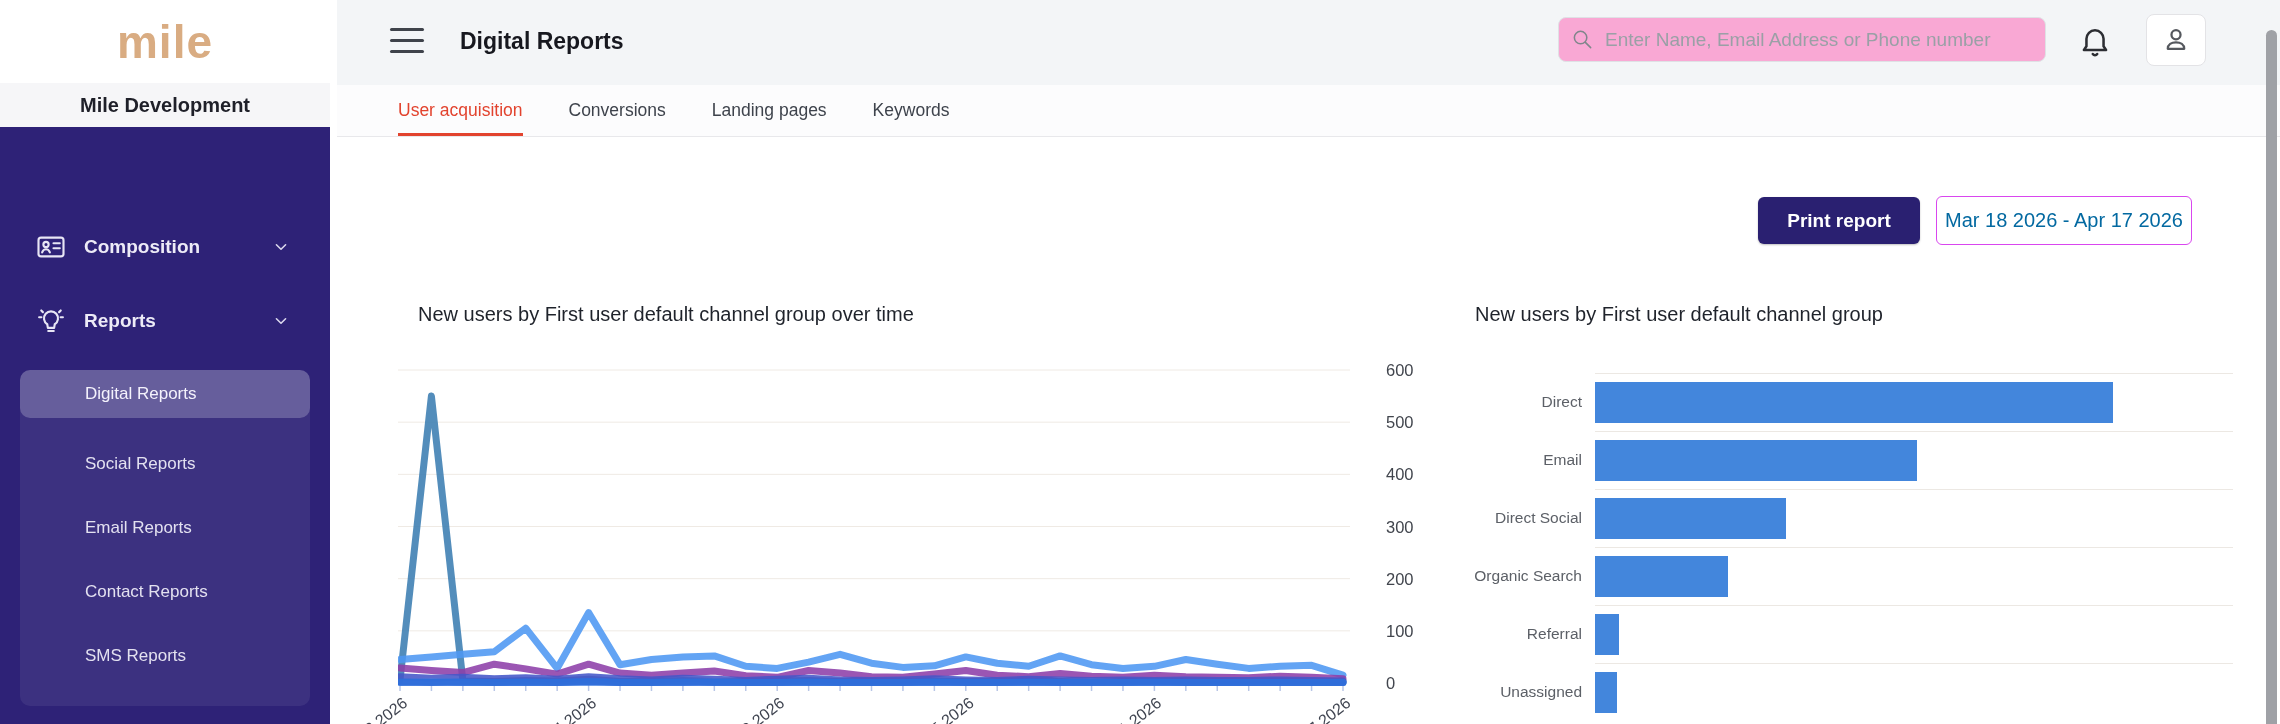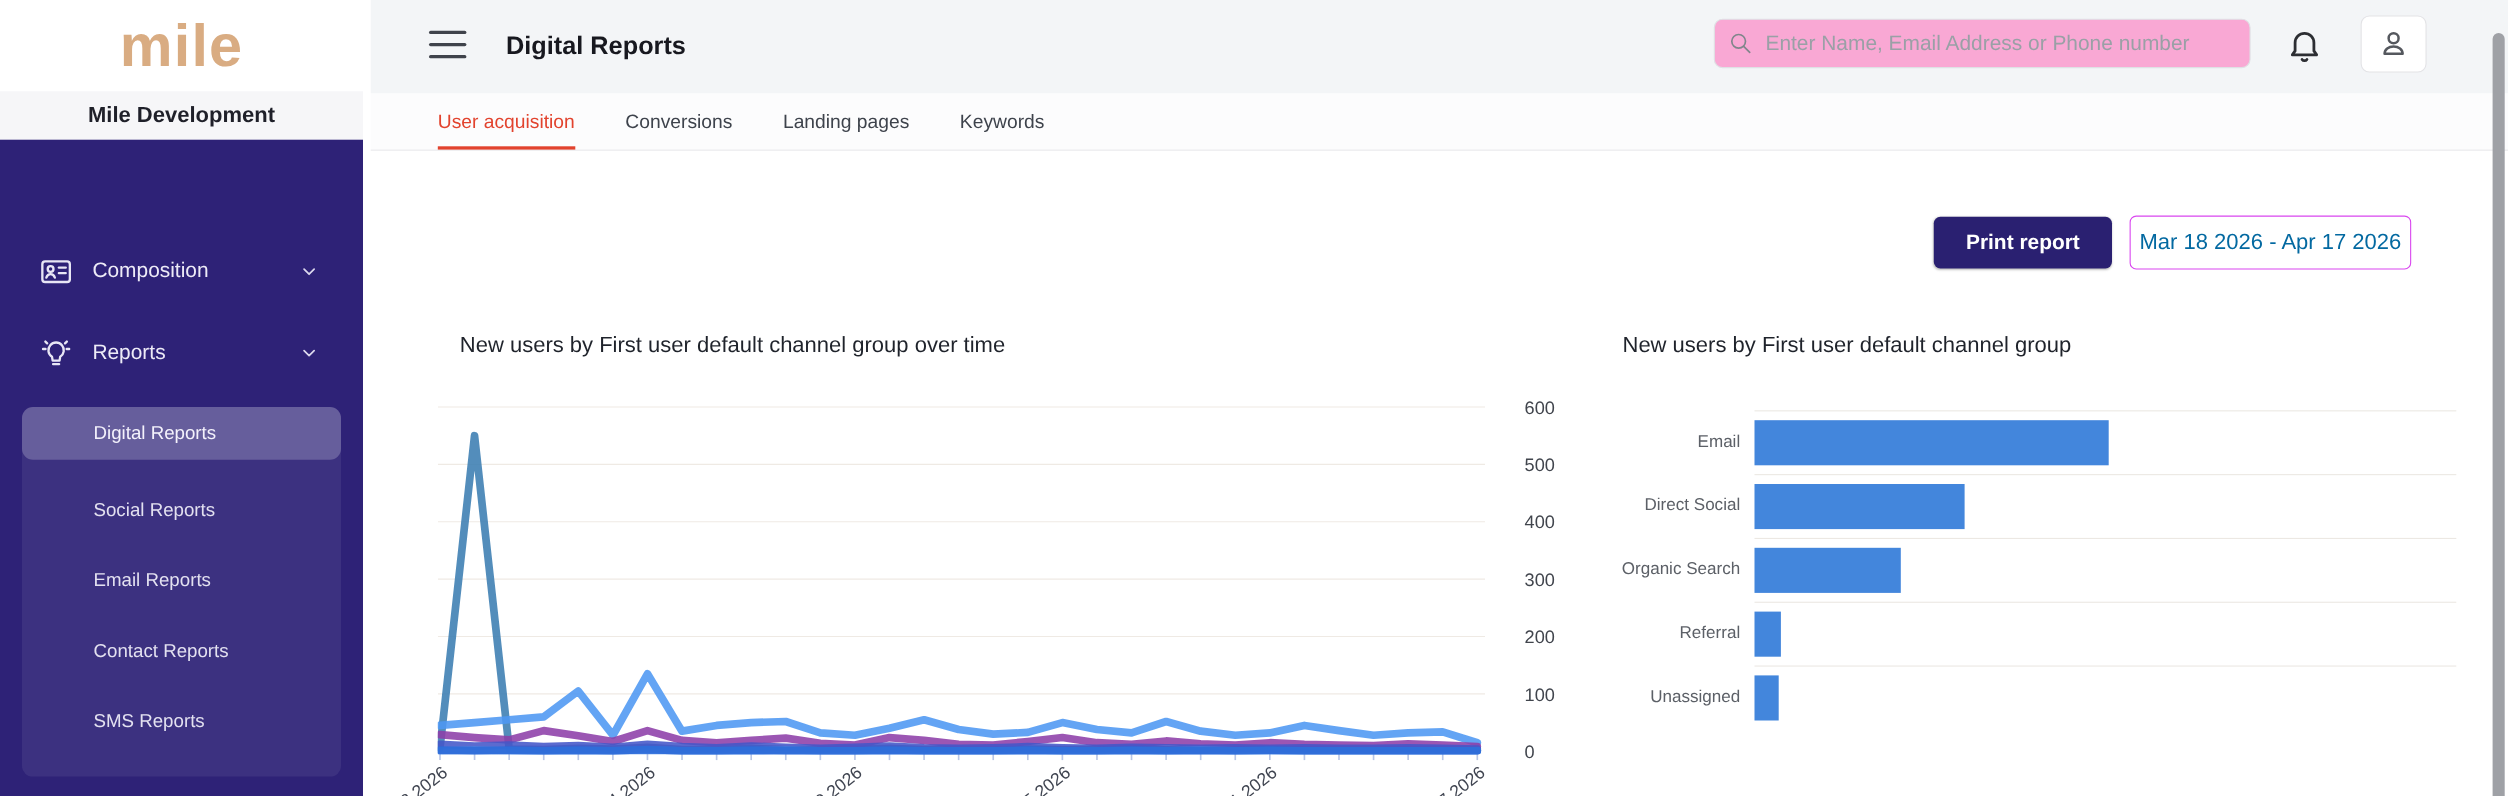--- a/index.html
+++ b/index.html
@@ -4,29 +4,29 @@
 <style>
   * { margin:0; padding:0; box-sizing:border-box; }
   html,body { width:2280px; height:724px; overflow:hidden; background:#fff;
     font-family:"Liberation Sans","DejaVu Sans",sans-serif; }
   #page { position:relative; width:2280px; height:724px; overflow:hidden; background:#fff; }
 
   
   #sidebar { position:absolute; left:0; top:0; width:330px; height:724px; }
   #logo-area { position:absolute; left:0; top:0; width:330px; height:83px; background:#ffffff;
     display:flex; align-items:center; justify-content:center; }
-  #logo { font-size:54px; font-weight:700; color:#D9AC82; letter-spacing:1px; }
+  #logo { font-size:46px; font-weight:700; color:#D9AC82; letter-spacing:1px; }
   #org-band { position:absolute; left:0; top:83px; width:330px; height:44px; background:#f6f6f8;
     display:flex; align-items:center; justify-content:center; font-size:20px; font-weight:700; color:#1f2029; }
   #nav { position:absolute; left:0; top:127px; width:330px; height:597px; background:#2e2277; padding-top:95px; }
   .nav-item { position:relative; height:50px; margin:0 20px 24px 20px; display:flex; align-items:center;
     border-radius:10px; color:#edebf7; font-size:19px; font-weight:500; cursor:pointer; }
   .nav-item.active { background:rgba(255,255,255,0.14); }
   .nav-item .nicon { width:30px; height:30px; margin-left:16px; flex:0 0 auto; color:#e8e6f5; }
-  .nav-item .nlabel { margin-left:18px; flex:1; }
+  .nav-item .nlabel { margin-left:18px; flex:1;font-weight:bold; }
   .nav-item .chev { width:22px; height:22px; margin-right:18px; color:#dcd9ee; }
   .nicon svg, .chev svg { width:100%; height:100%; fill:none; stroke:currentColor; stroke-width:1.7;
     stroke-linecap:round; stroke-linejoin:round; }
   #sub-panel { margin:8px 20px 0 20px; background:rgba(255,255,255,0.07); border-radius:10px;
     padding-bottom:10px; }
   .sub-item { height:48px; display:flex; align-items:center; padding-left:65px; font-size:17px;
     color:#e3e1f0; font-weight:500; border-radius:10px; margin-bottom:16px; cursor:pointer; }
   .sub-item.active { background:rgba(255,255,255,0.22); color:#f4f2fc; margin-bottom:22px; }
   #side-gap { position:absolute; left:330px; top:0; width:7px; height:724px; background:#fff; }
 
@@ -235,20 +235,26 @@
       </svg>
       <div class="x-label" style="right: 1028px; top: 336px;">Mar 18 2026</div>
       <div class="x-label" style="right: 839.4px; top: 336px;">Mar 24 2026</div>
       <div class="x-label" style="right: 650.8px; top: 336px;">Mar 30 2026</div>
       <div class="x-label" style="right: 462.2px; top: 336px;">Apr 5 2026</div>
       <div class="x-label" style="right: 273.6px; top: 336px;">Apr 11 2026</div>
       <div class="x-label" style="right: 85px; top: 336px;">Apr 17 2026</div>
     </div>
   <div id="bar-chart">
       <div class="bar-row">
+        <div class="bar-label">Direct</div>
+        <div class="bar-track">
+          <div class="bar-fill" style="width: 81.2%; background: rgb(67, 134, 220);"></div>
+        </div>
+      </div>
+      <div class="bar-row">
         <div class="bar-label">Email</div>
         <div class="bar-track">
           <div class="bar-fill" style="width: 50.4%; background: rgb(67, 134, 220);"></div>
         </div>
       </div>
       <div class="bar-row">
         <div class="bar-label">Direct Social</div>
         <div class="bar-track">
           <div class="bar-fill" style="width: 29.9%; background: rgb(67, 134, 220);"></div>
         </div>

